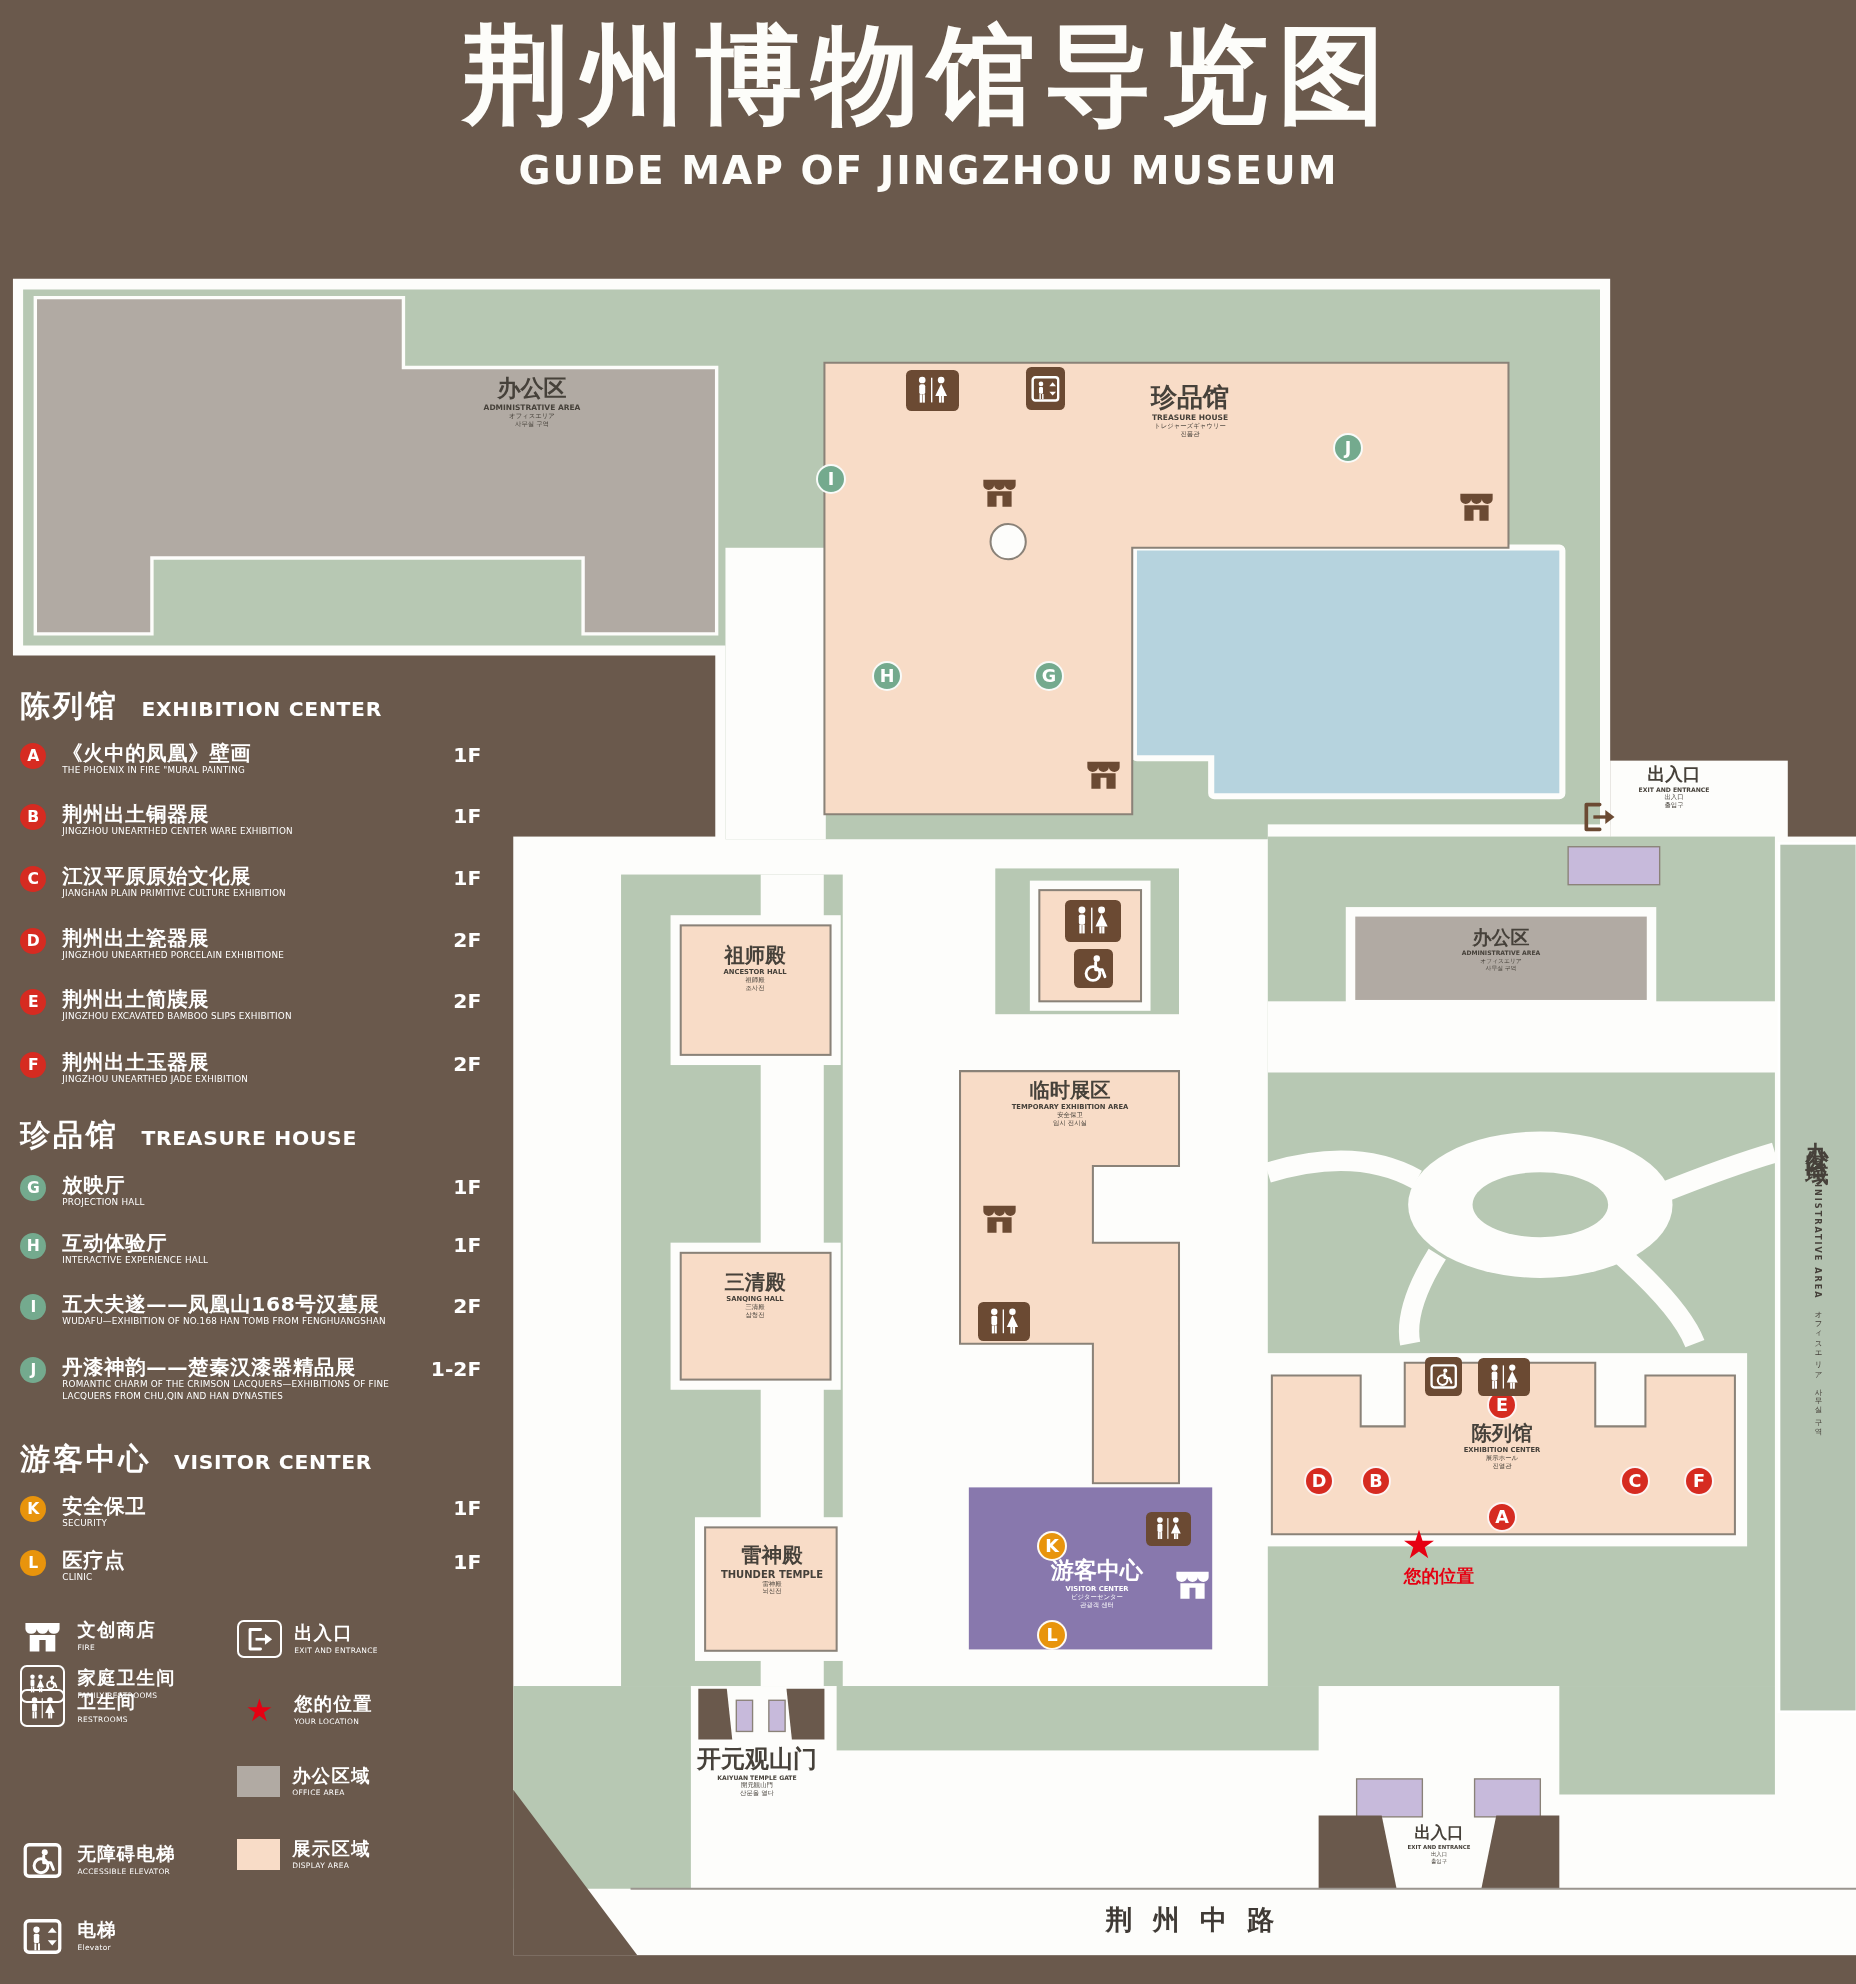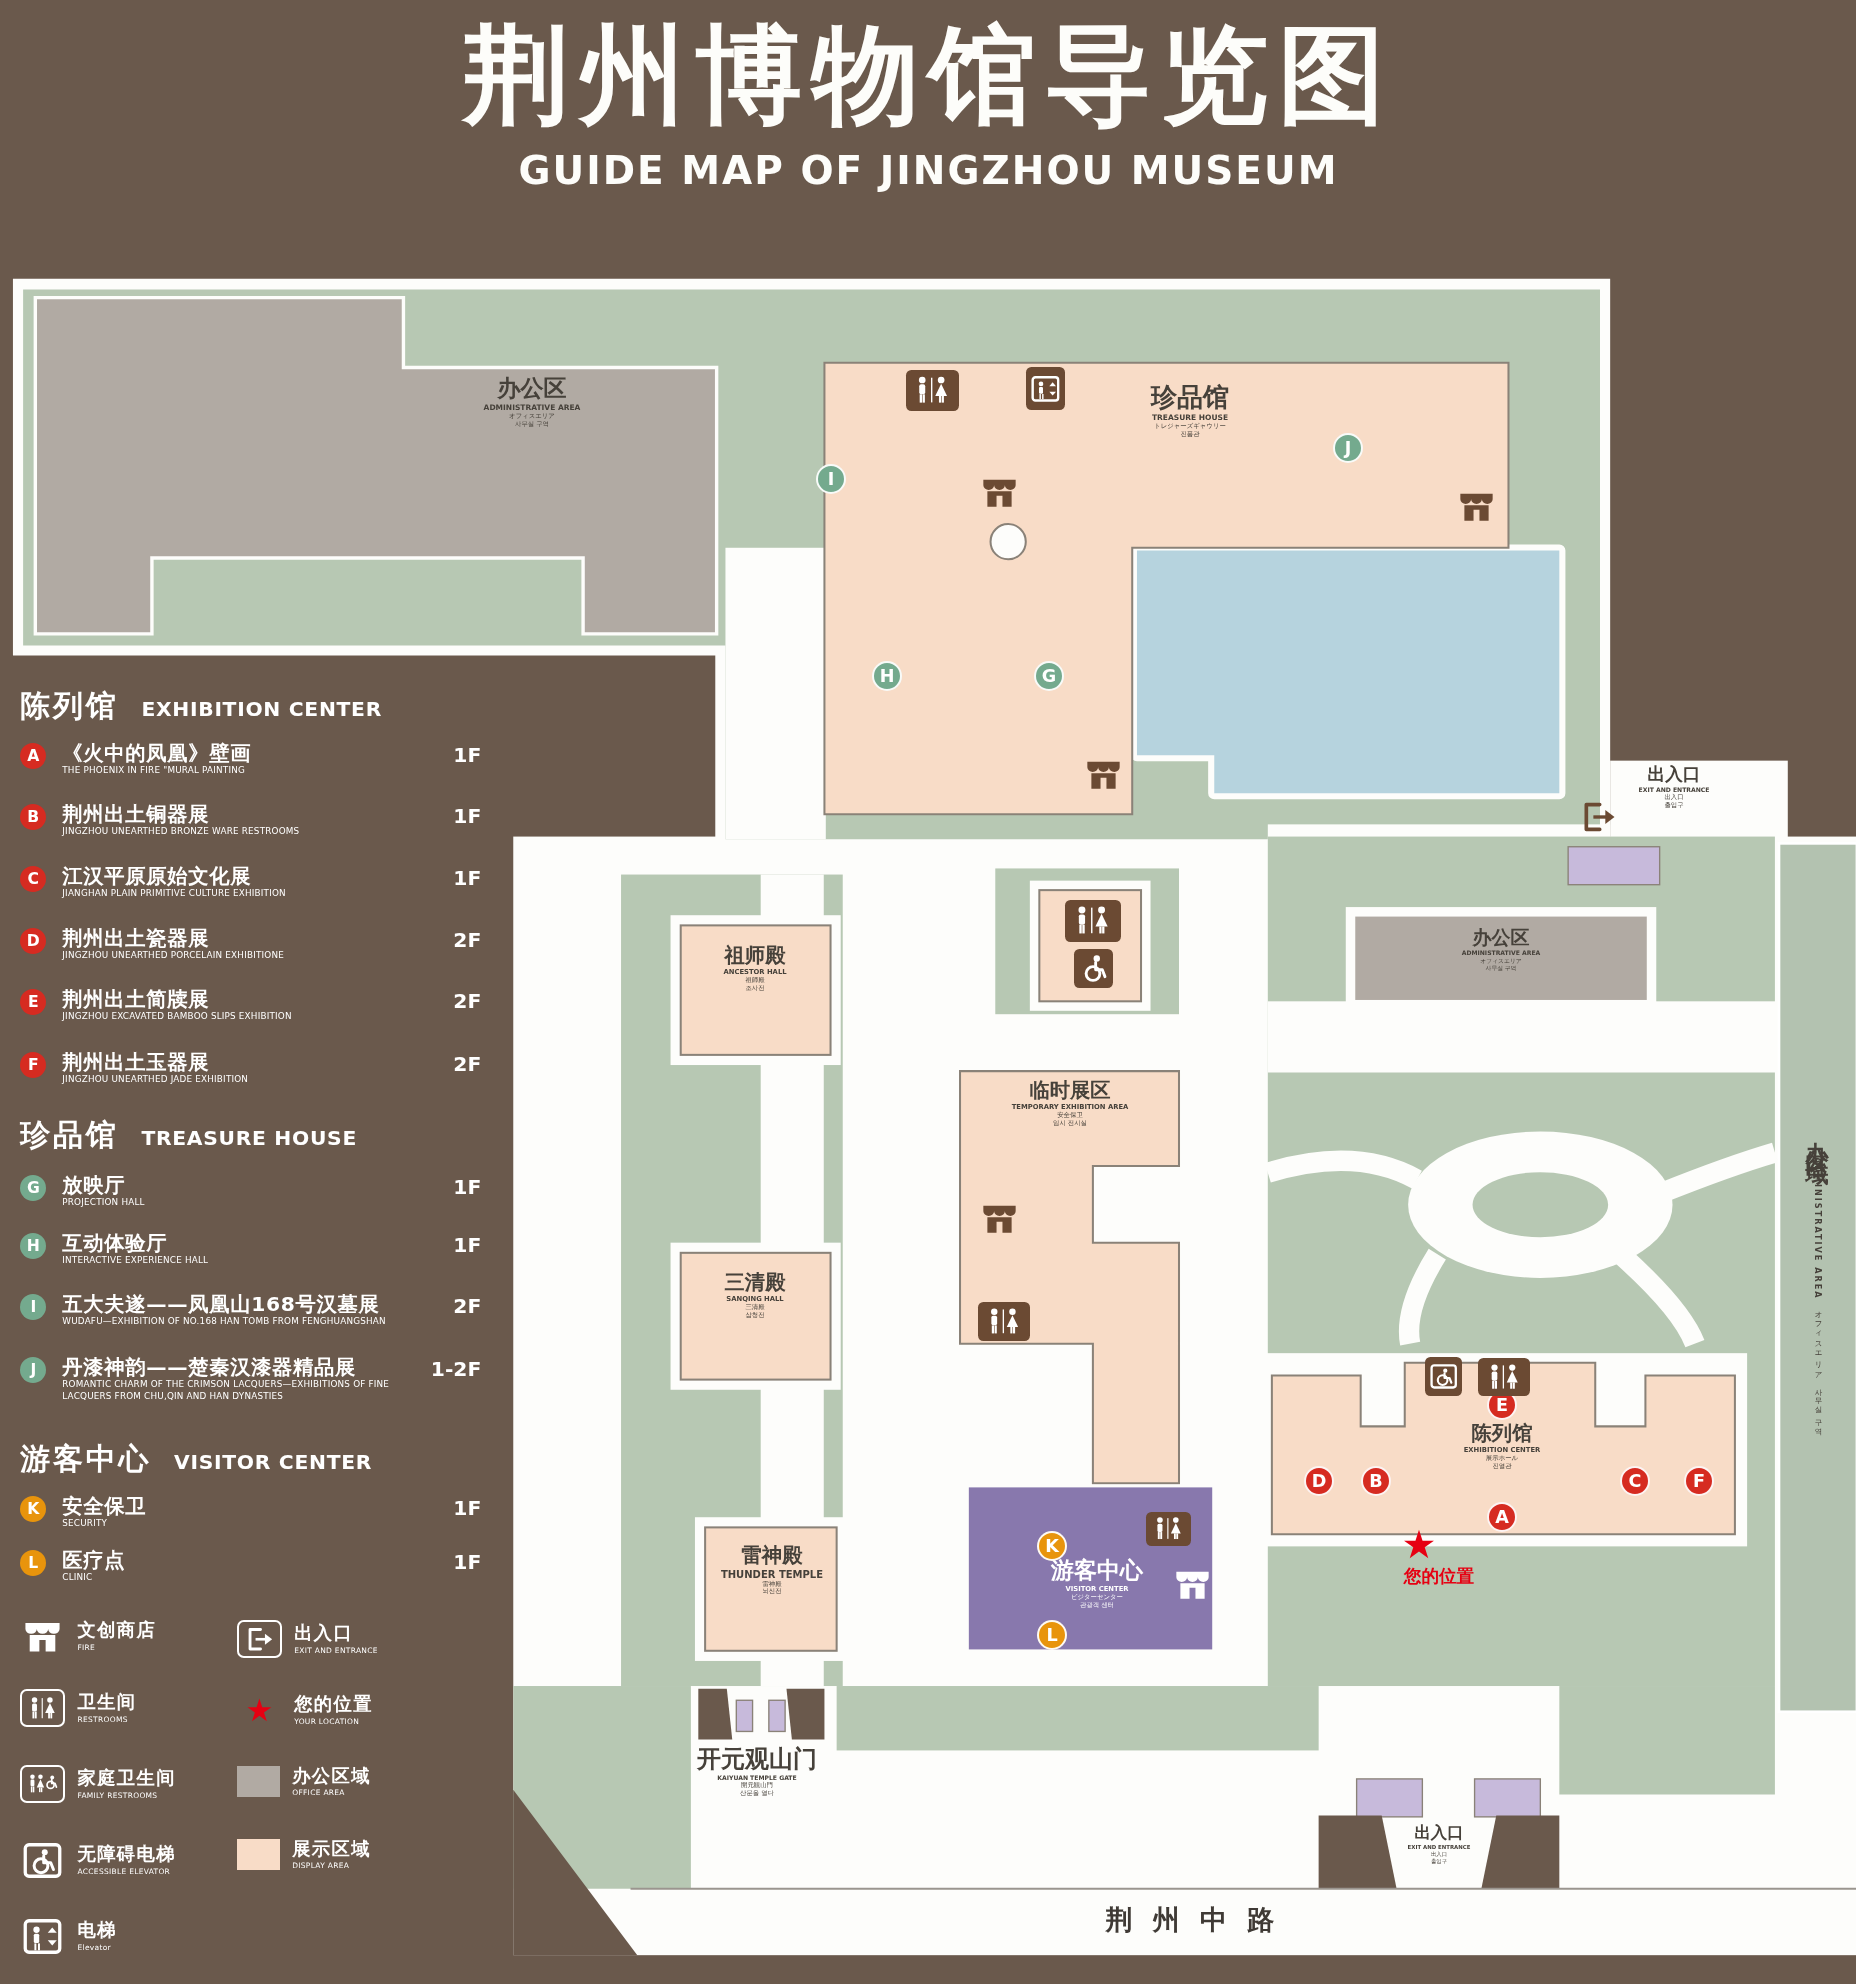--- a/index.html
+++ b/index.html
@@ -363,21 +363,21 @@
 </div>
 <div class="li" style="top:742px">
   <span class="badge b-red">A</span>
   <span class="li-cn">《火中的凤凰》壁画</span>
   <span class="li-en">THE PHOENIX IN FIRE "MURAL PAINTING</span>
   <span class="li-fl">1F</span>
 </div>
 <div class="li" style="top:803px">
   <span class="badge b-red">B</span>
   <span class="li-cn">荆州出土铜器展</span>
-  <span class="li-en">JINGZHOU UNEARTHED BRONZE WARE RESTROOMS</span>
+  <span class="li-en">JINGZHOU UNEARTHED CENTER WARE EXHIBITION</span>
   <span class="li-fl">1F</span>
 </div>
 <div class="li" style="top:865px">
   <span class="badge b-red">C</span>
   <span class="li-cn">江汉平原原始文化展</span>
   <span class="li-en">JIANGHAN PLAIN PRIMITIVE CULTURE EXHIBITION</span>
   <span class="li-fl">1F</span>
 </div>
 <div class="li" style="top:927px">
   <span class="badge b-red">D</span>
@@ -455,21 +455,21 @@
   <div class="lic">
       <svg viewBox="0 0 34 26">
         <use href="#sy-wc"></use>
       </svg>
     </div>
   <div>
       <div class="ls-cn">卫生间</div>
       <div class="ls-en">RESTROOMS</div>
     </div>
 </div>
-<div class="ls" style="left:20.3px;top:1765px">
+<div class="ls" style="left:20.3px;top:1665px">
   <div class="lic">
       <svg viewBox="0 0 38 26">
         <use href="#sy-fam"></use>
       </svg>
     </div>
   <div>
       <div class="ls-cn">家庭卫生间</div>
       <div class="ls-en">FAMILY RESTROOMS</div>
     </div>
 </div>

